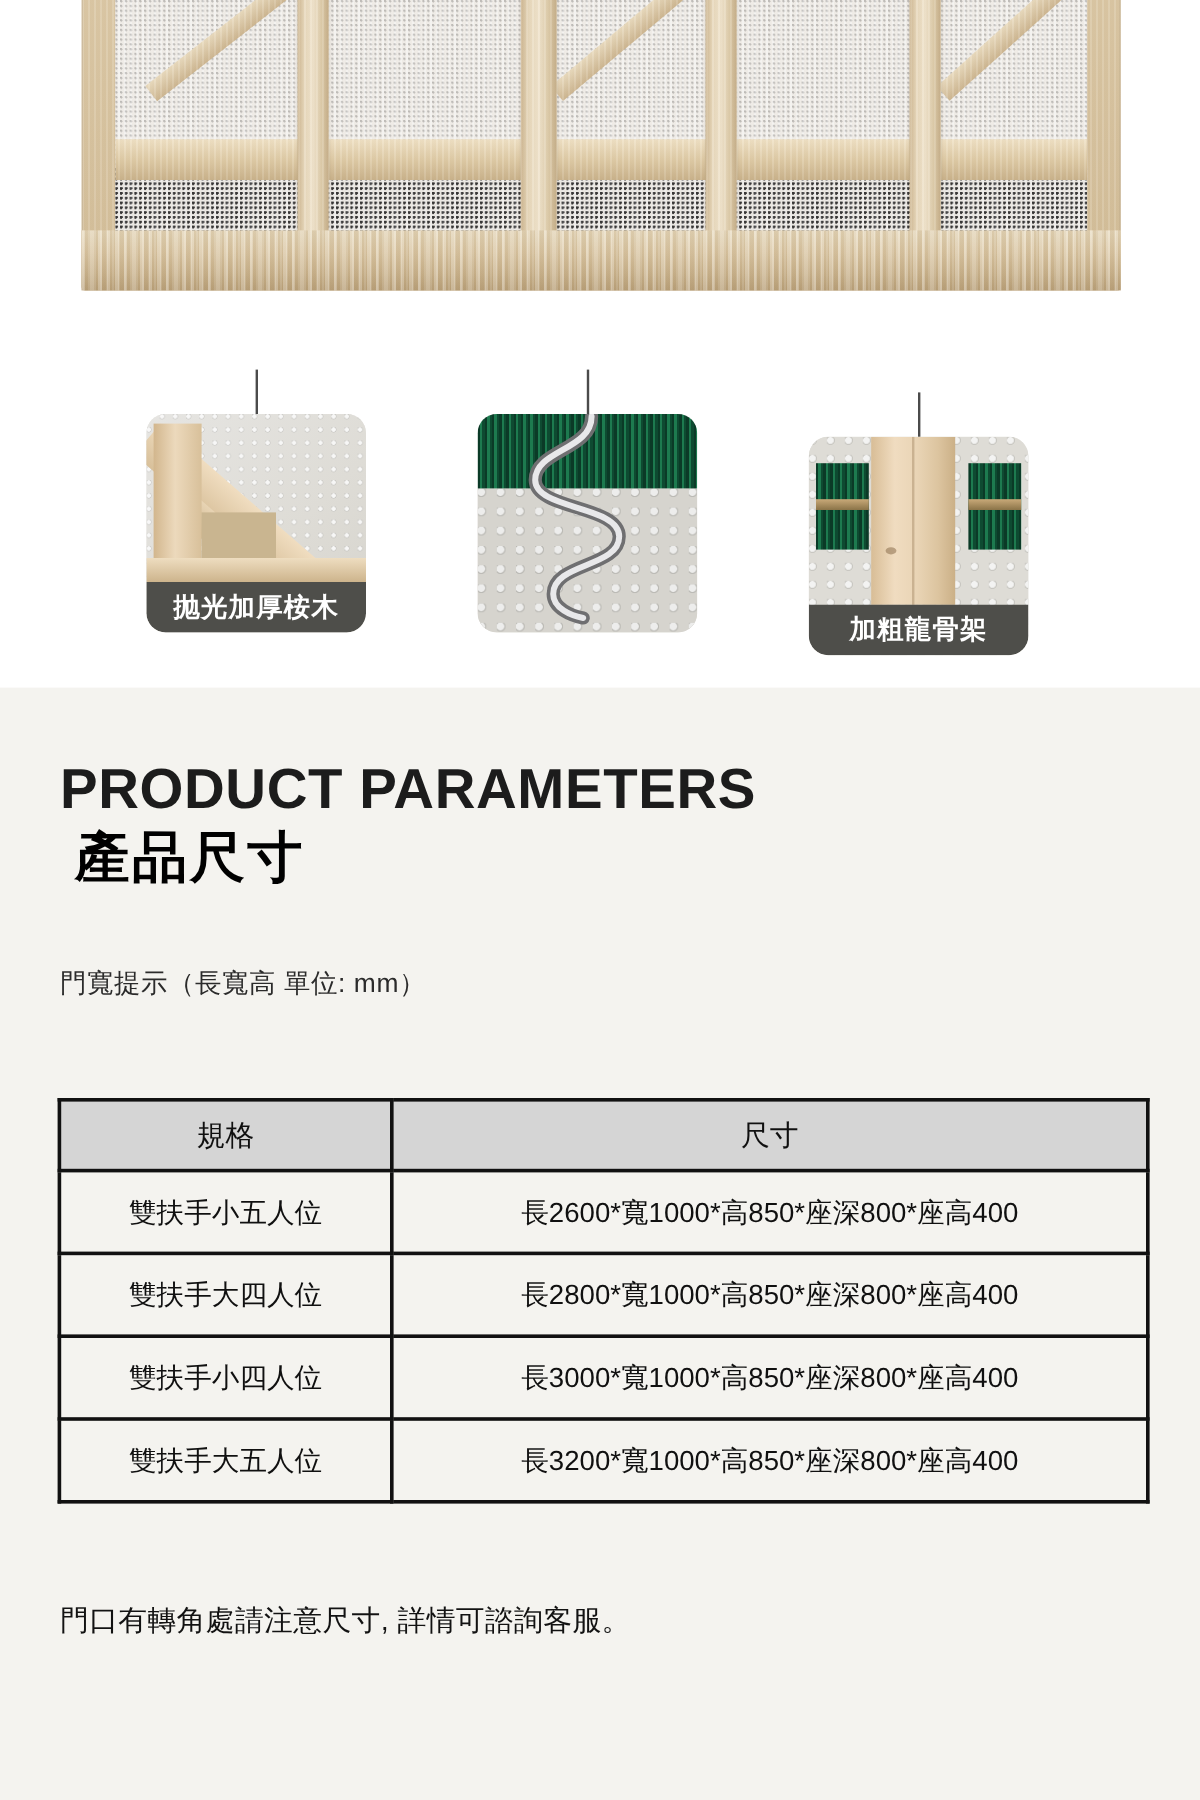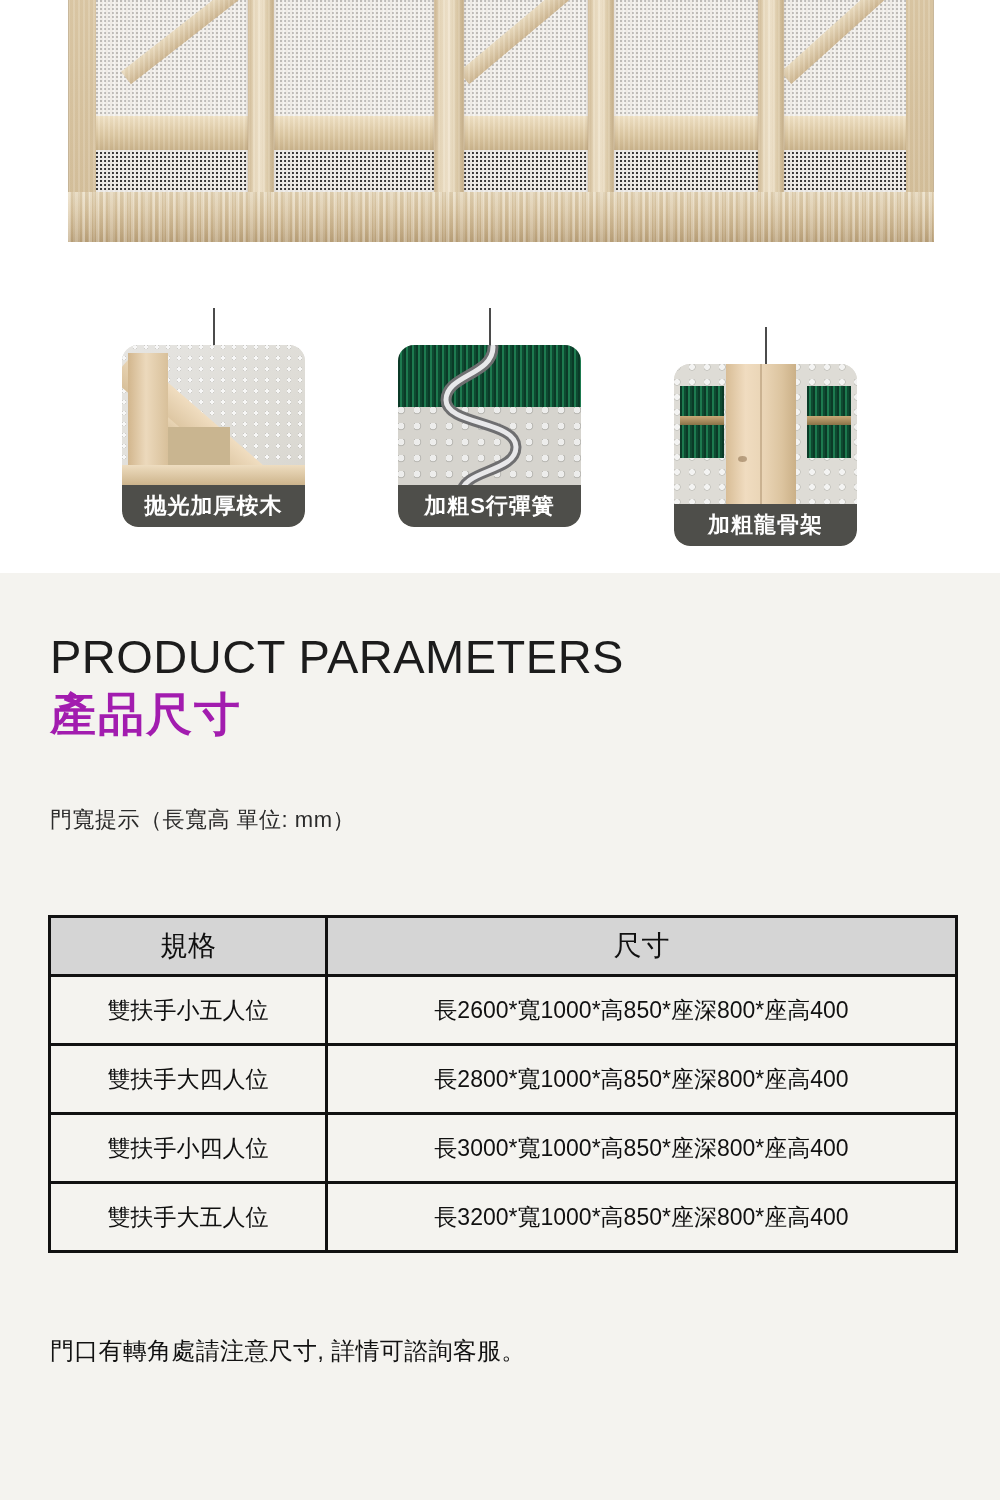--- a/index.html
+++ b/index.html
@@ -165,27 +165,27 @@
   .c3-knot{position:absolute;left:64px;top:92px;width:9px;height:6px;
     border-radius:50%;background:rgba(130,100,66,.5);}
 
   
   .params-section{
     position:absolute;left:0;top:573px;width:1000px;height:927px;
     background:#f4f3ef;
   }
   .title-en{
     position:absolute;left:50px;top:60px;
-    font-size:47px;font-weight:normal;color:#1c1c1c;
+    font-size:47px;font-weight:bold;color:#1c1c1c;
     letter-spacing:.5px;line-height:1;
     white-space:nowrap;
   }
   .title-zh{
-    position:absolute;left:50px;top:118px;
-    font-size:46px;font-weight:bold;color:#a21caf;
+    position:absolute;left:62px;top:118px;
+    font-size:46px;font-weight:bold;color:#000000;
     letter-spacing:2px;line-height:1;
     white-space:nowrap;
   }
   .subtitle{
     position:absolute;left:50px;top:232px;
     font-size:22px;color:#2b2b2b;letter-spacing:.5px;
     white-space:nowrap;
   }
 
   
@@ -199,21 +199,21 @@
     text-align:center;
     vertical-align:middle;
     font-size:23px;
     color:#101010;
     padding:0;
   }
   .spec-table th{
     background:#d5d5d5;
     height:56px;
     font-weight:normal;
-    font-size:28px;
+    font-size:24px;
     text-align:center;
   }
   .spec-table td{
     background:#f4f3ef;
     height:66px;
     white-space:nowrap;
   }
   .col-spec{width:277px;}
   .col-dim{width:630px;}
 
@@ -274,21 +274,20 @@
       <div class="card">
         <div class="c2-bot"></div>
         <div class="c2-honey"></div>
         <div class="c2-top-stripes"></div>
         <div class="c2-spring">
           <svg viewBox="0 0 183 182" preserveAspectRatio="none">
             <path d="M95 2 C95 30 48 30 48 55 C48 80 118 76 118 102 C118 128 63 124 63 150 C63 162 78 168 88 170" fill="none" stroke="#6f6f71" stroke-width="11" stroke-linecap="round"></path>
             <path d="M95 2 C95 30 48 30 48 55 C48 80 118 76 118 102 C118 128 63 124 63 150 C63 162 78 168 88 170" fill="none" stroke="#e8e8ea" stroke-width="5" stroke-linecap="round"></path>
           </svg>
         </div>
-        <div class="card-label">加粗S行彈簧</div>
       </div>
     </div>
 
     <div class="feature f3">
       <div class="lead-line"></div>
       <div class="card">
         <div class="c3-bg"></div>
         <div class="c3-honey"></div>
         <div class="c3-green left"></div>
         <div class="c3-green right"></div>

